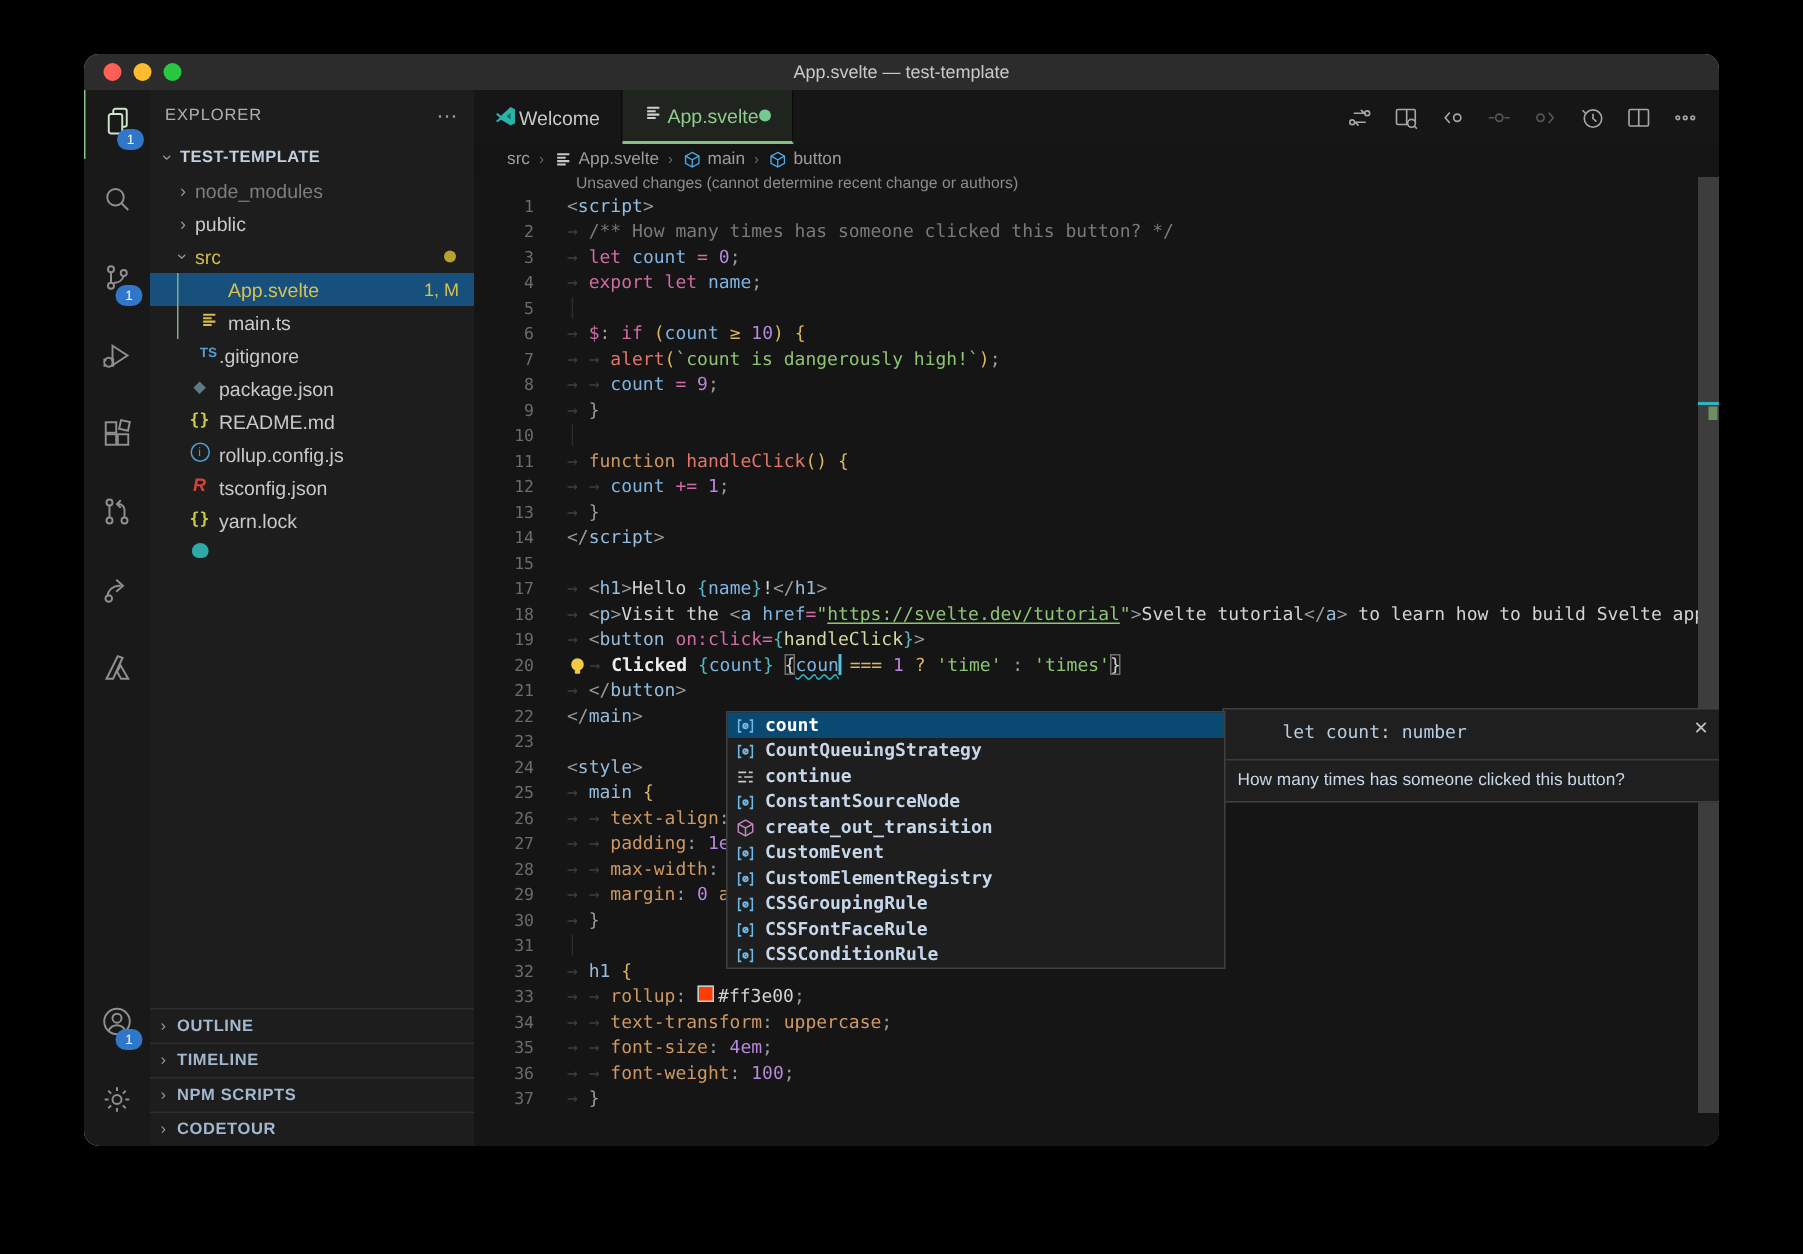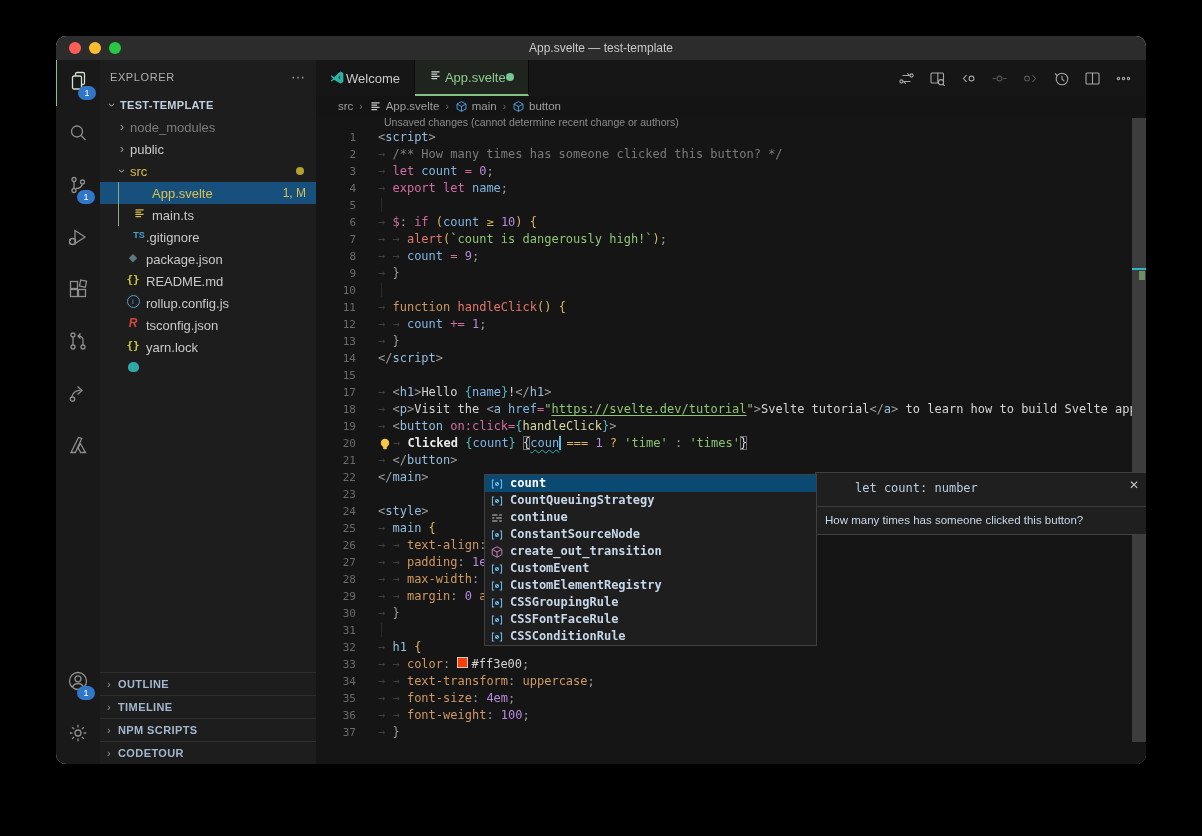--- a/index.html
+++ b/index.html
@@ -502,21 +502,21 @@
             <div class="cl">
               <span class="gut">31</span>
               <span class="lc"><span class="tk-gd">│</span></span>
             </div>
             <div class="cl">
               <span class="gut">32</span>
               <span class="lc"><span class="tk-ind">→ </span><span class="tk-tag">h1</span><span class="tk-punc"> </span><span class="tk-gold">{</span></span>
             </div>
             <div class="cl">
               <span class="gut">33</span>
-              <span class="lc"><span class="tk-ind">→ </span><span class="tk-ind">→ </span><span class="tk-prop">color</span><span class="tk-punc">: </span><span class="tk-swatch"></span><span class="tk-val">#ff3e00</span><span class="tk-punc">;</span></span>
+              <span class="lc"><span class="tk-ind">→ </span><span class="tk-ind">→ </span><span class="tk-prop">rollup</span><span class="tk-punc">: </span><span class="tk-swatch"></span><span class="tk-val">#ff3e00</span><span class="tk-punc">;</span></span>
             </div>
             <div class="cl">
               <span class="gut">34</span>
               <span class="lc"><span class="tk-ind">→ </span><span class="tk-ind">→ </span><span class="tk-prop">text-transform</span><span class="tk-punc">: </span><span class="tk-kwval">uppercase</span><span class="tk-punc">;</span></span>
             </div>
             <div class="cl">
               <span class="gut">35</span>
               <span class="lc"><span class="tk-ind">→ </span><span class="tk-ind">→ </span><span class="tk-prop">font-size</span><span class="tk-punc">: </span><span class="tk-num">4em</span><span class="tk-punc">;</span></span>
             </div>
             <div class="cl">

